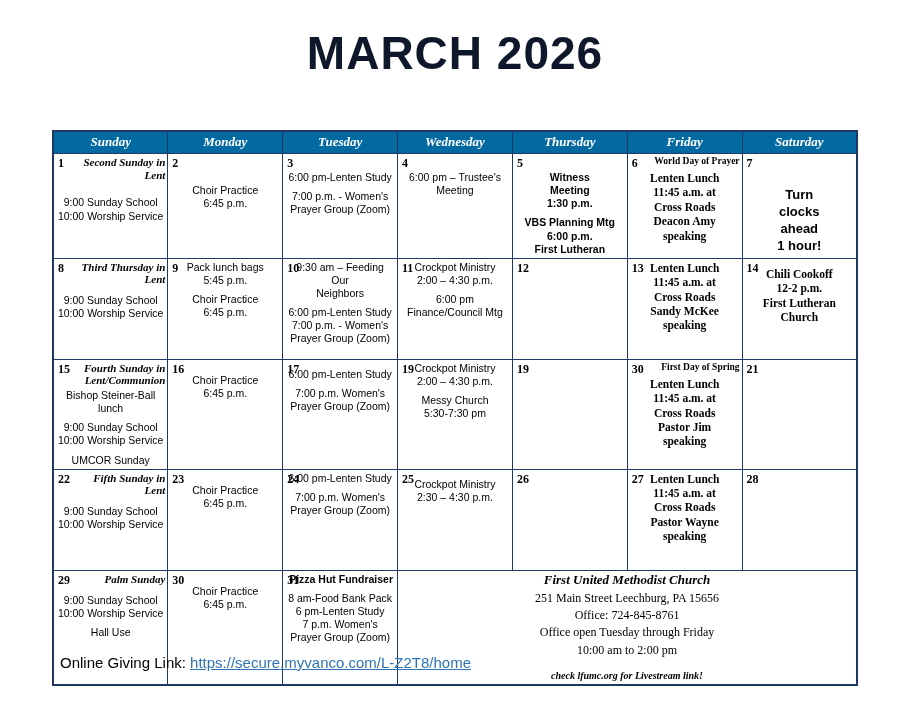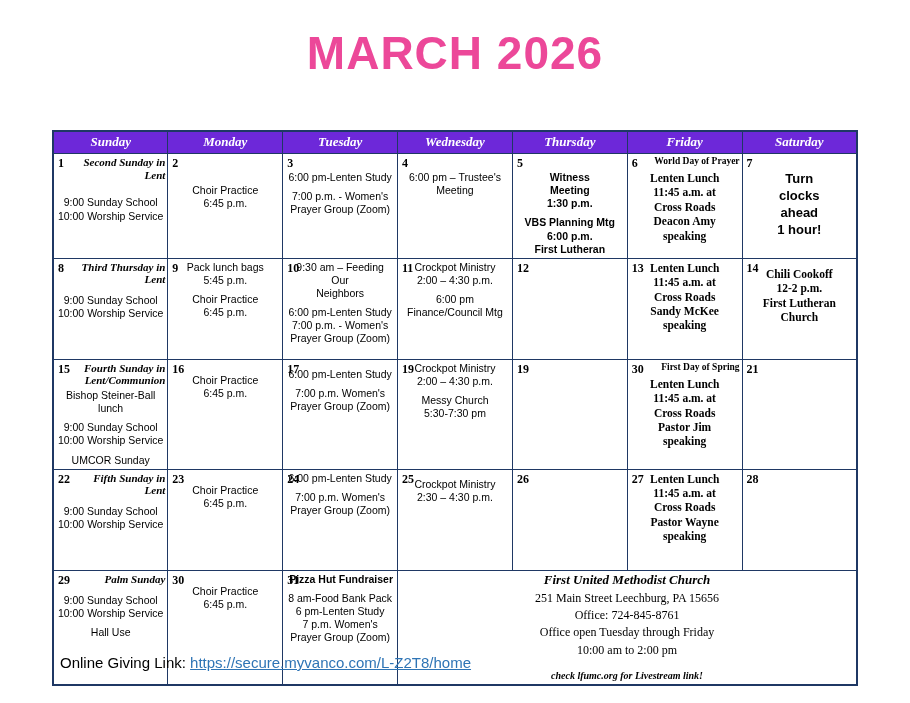--- a/index.html
+++ b/index.html
@@ -10,38 +10,38 @@
     color:#000;
     overflow:hidden;
   }
   .page{position:relative;width:910px;height:703px;}
 
   .title{
     text-align:center;
     font-family:"Liberation Sans", sans-serif;
     font-size:46px;
     font-weight:bold;
-    color:#ec4899;
+    color:#0f172a;
     letter-spacing:1px;
     margin-top:26px;
   }
 
   .cal-wrap{
     position:absolute;
     left:52px; top:104px;
     width:806px;
   }
   table.cal{
     border-collapse:collapse;
     width:806px;
     table-layout:fixed;
     border:2px solid #1F3864;
   }
   table.cal th{
-    background:#6d28d9;
+    background:#0369a1;
     color:#ffffff;
     font-family:"Liberation Serif", serif;
     font-style:italic;
     font-weight:bold;
     font-size:13px;
     height:18px;
     border:1px solid #1F3864;
     text-align:center;
     padding:1px 0 2px 0;
   }
@@ -87,20 +87,21 @@
     font-size:11.5px;
     line-height:1.25;
   }
   .cell-body.bold{
     font-weight:bold;
   }
   .cell-body.big{
     font-size:13px;
     font-weight:bold;
     line-height:1.3;
+    margin-top:16px;
   }
   .cell-body.left{
     text-align:center;
   }
   .spacer{height:6px;}
 
   .footer-cell{
     text-align:center;
     font-family:"Liberation Serif", serif;
     padding-top:8px;

